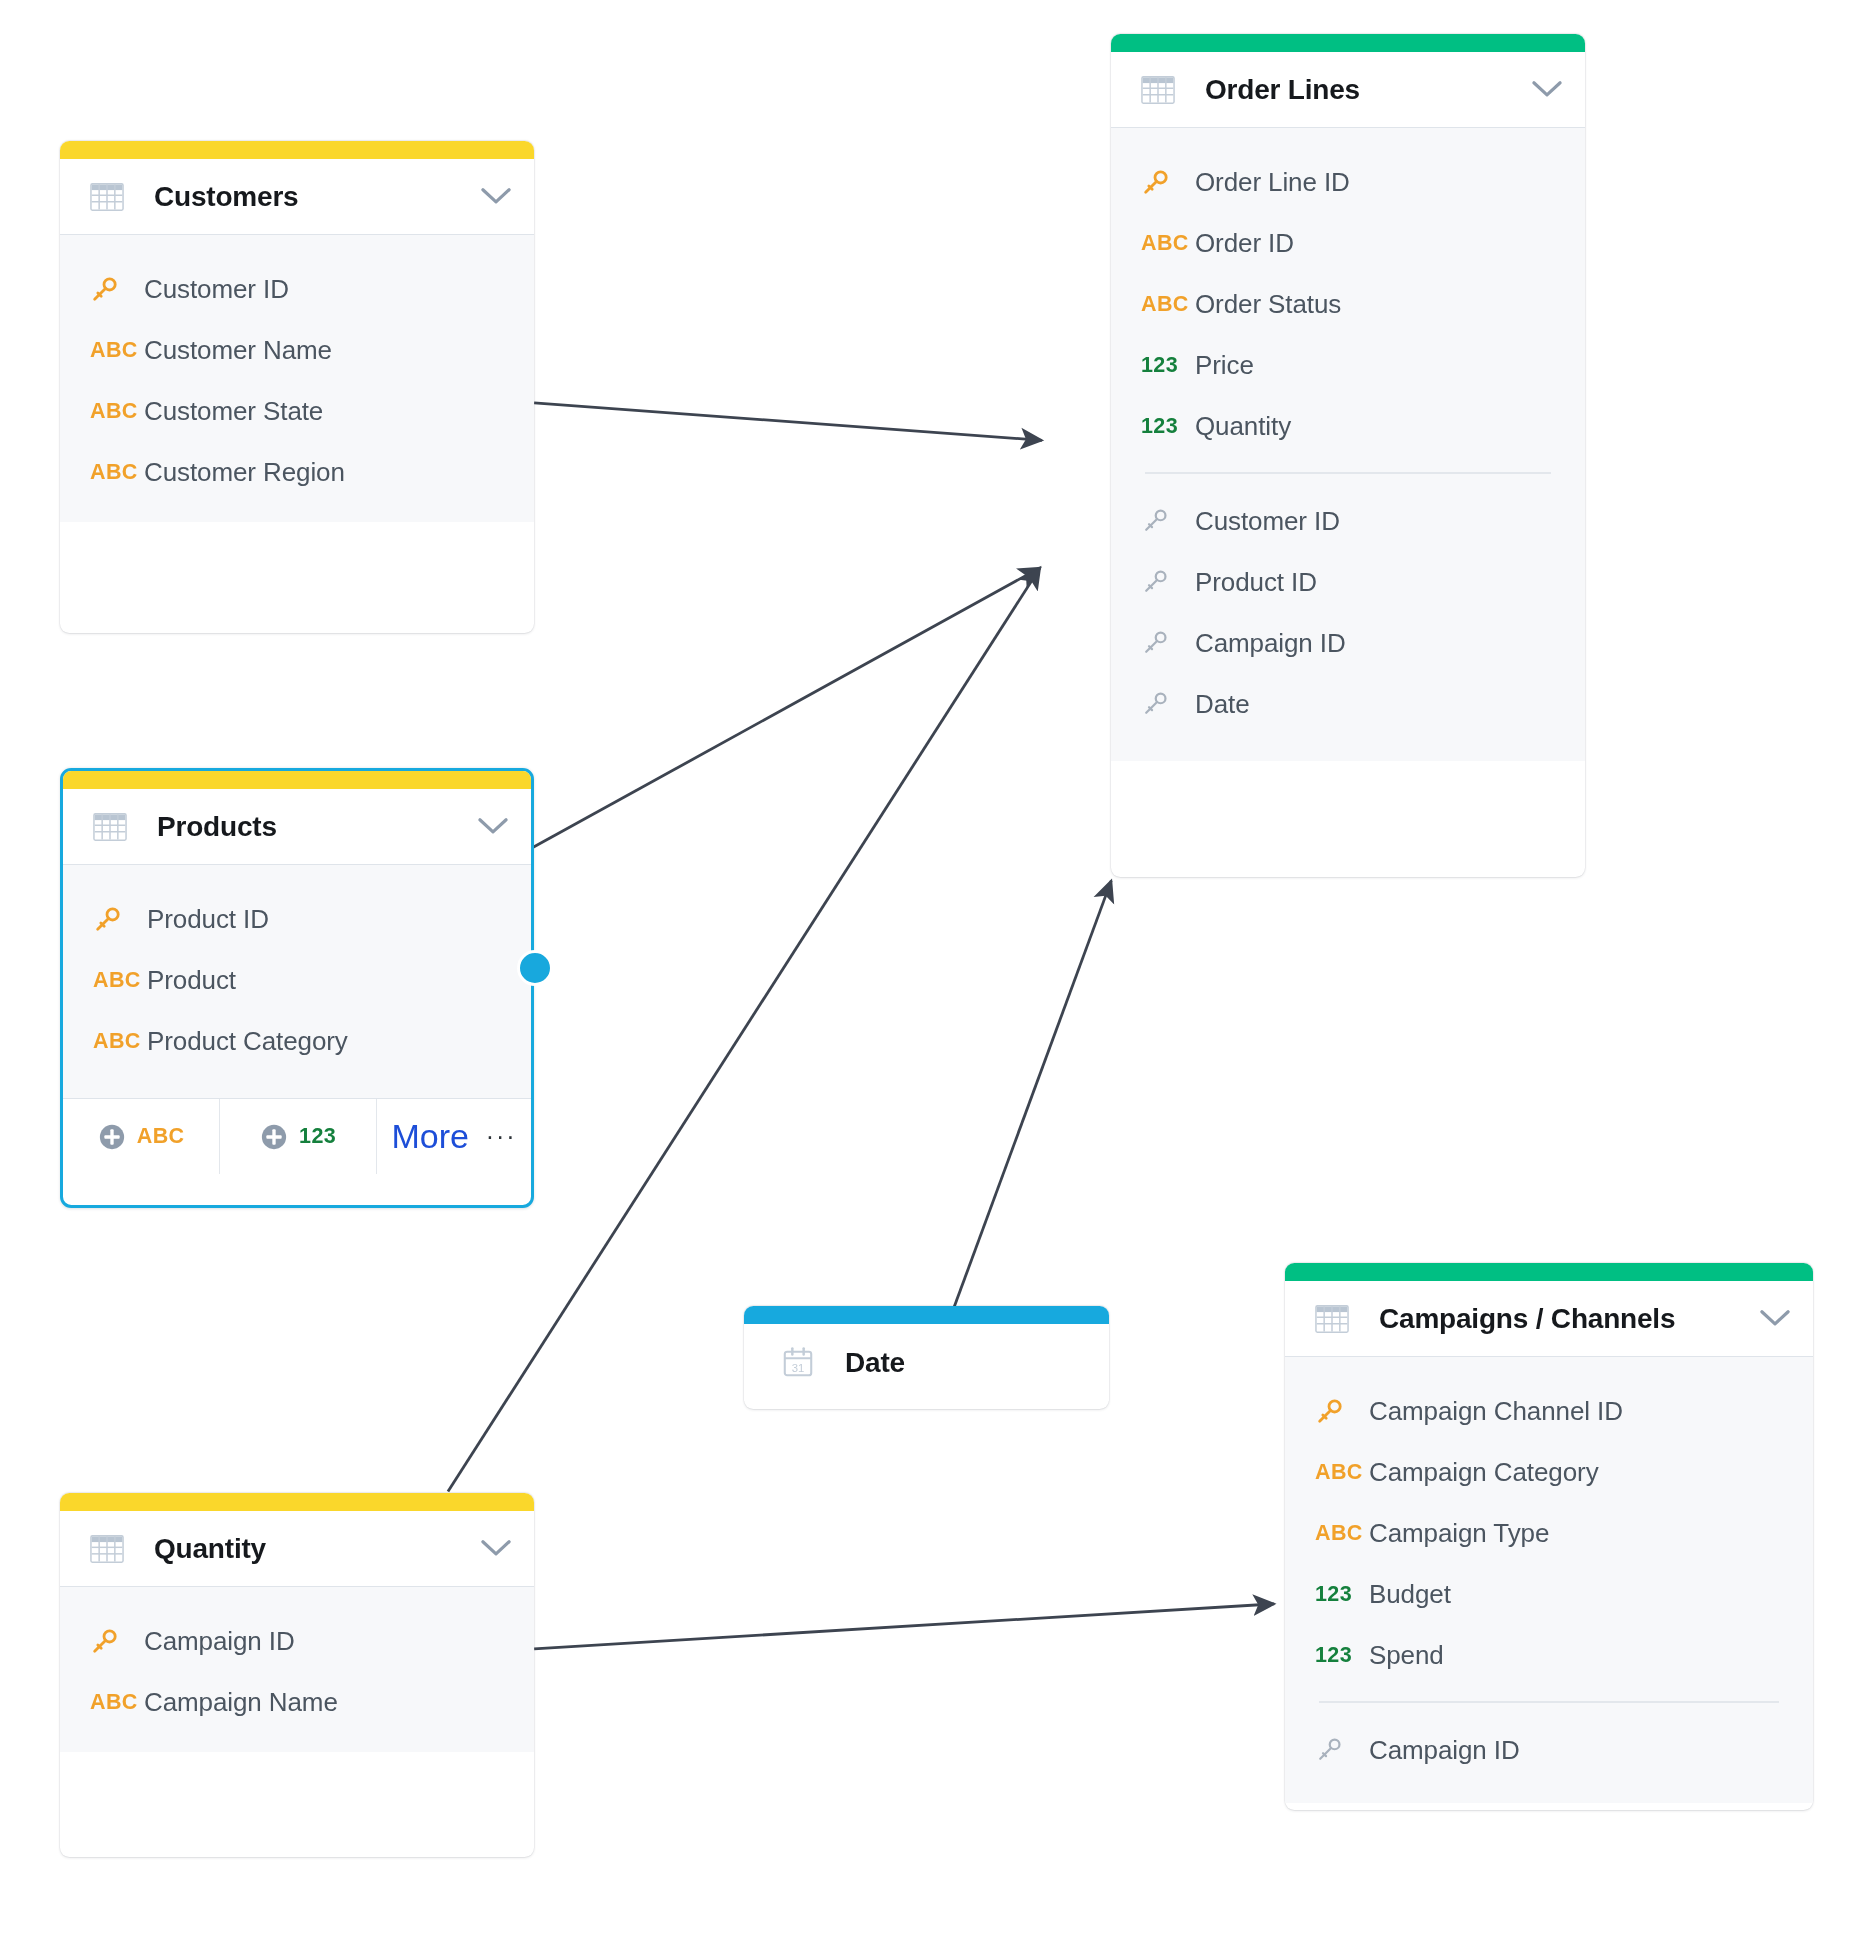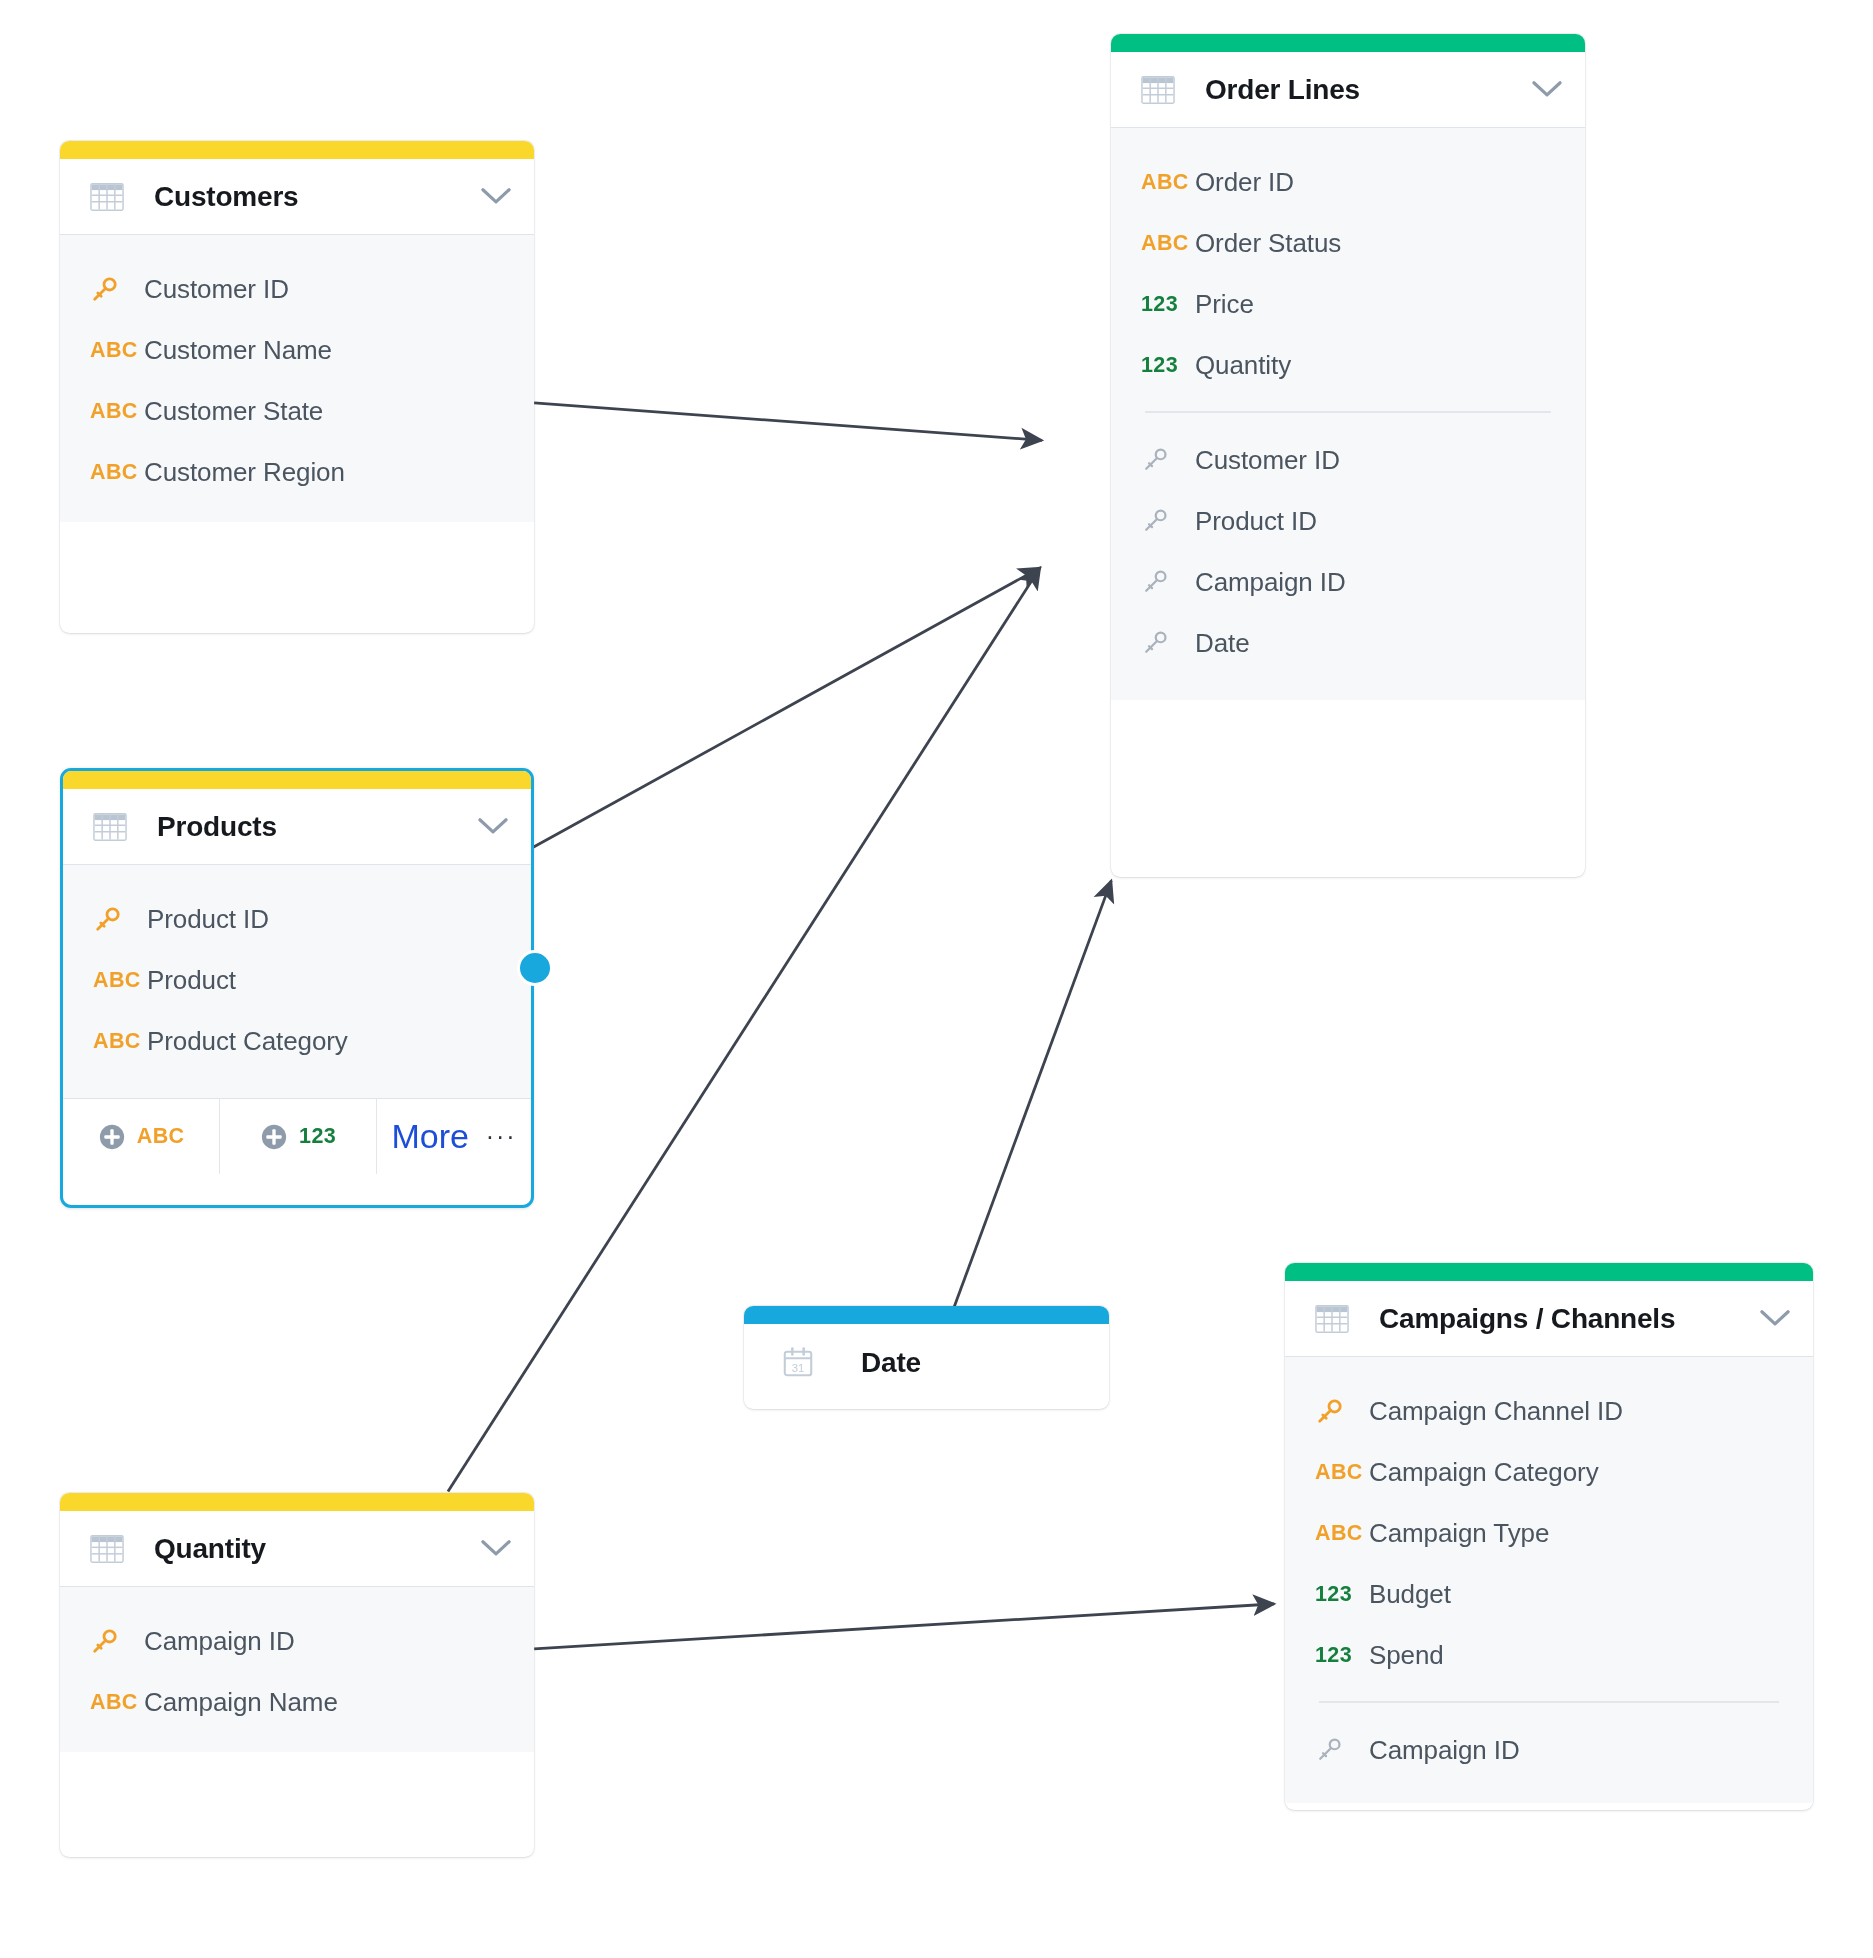--- a/index.html
+++ b/index.html
@@ -141,21 +141,20 @@
     background: #18a8dd;
     border: 3.7px solid #ffffff;
     box-sizing: content-box;
     cursor: pointer;
   }
 
   
   .card.compact .card-header {
     border-bottom: none;
     height: 77px;
-    gap: 16px;
   }
   .card.compact .card-title { font-size: 28px; }
 
   svg.icon { display: block; }
 </style>
 </head>
 <body>
 
 <div id="canvas">
 
@@ -327,20 +326,30 @@
       <span class="card-title">Order Lines</span>
       <span>
         <svg class="icon" width="32" height="20.6" viewBox="0 0 34 22">
           <path d="M3 4 L17 17 L31 4" fill="none" stroke="#8e9bab" stroke-width="3.4" stroke-linecap="round" stroke-linejoin="round"></path>
         </svg>
       </span>
     </div>
     <div class="card-body" style="padding-bottom:26px;">
       <div class="field-row">
         <span class="field-icon">
+          <svg class="icon" width="28" height="28" viewBox="0 0 30 30">
+            <circle cx="21" cy="9" r="6" fill="none" stroke="#f1a12a" stroke-width="3"></circle>
+            <line x1="16.6" y1="13.4" x2="5" y2="25" stroke="#f1a12a" stroke-width="3" stroke-linecap="round"></line>
+            <line x1="8.4" y1="18.2" x2="12" y2="21.8" stroke="#f1a12a" stroke-width="3" stroke-linecap="round"></line>
+          </svg>
+        </span>
+        <span class="field-label">Order Line ID</span>
+      </div>
+      <div class="field-row">
+        <span class="field-icon">
           <span class="type-abc">ABC</span>
         </span>
         <span class="field-label">Order ID</span>
       </div>
       <div class="field-row">
         <span class="field-icon">
           <span class="type-abc">ABC</span>
         </span>
         <span class="field-label">Order Status</span>
       </div>

